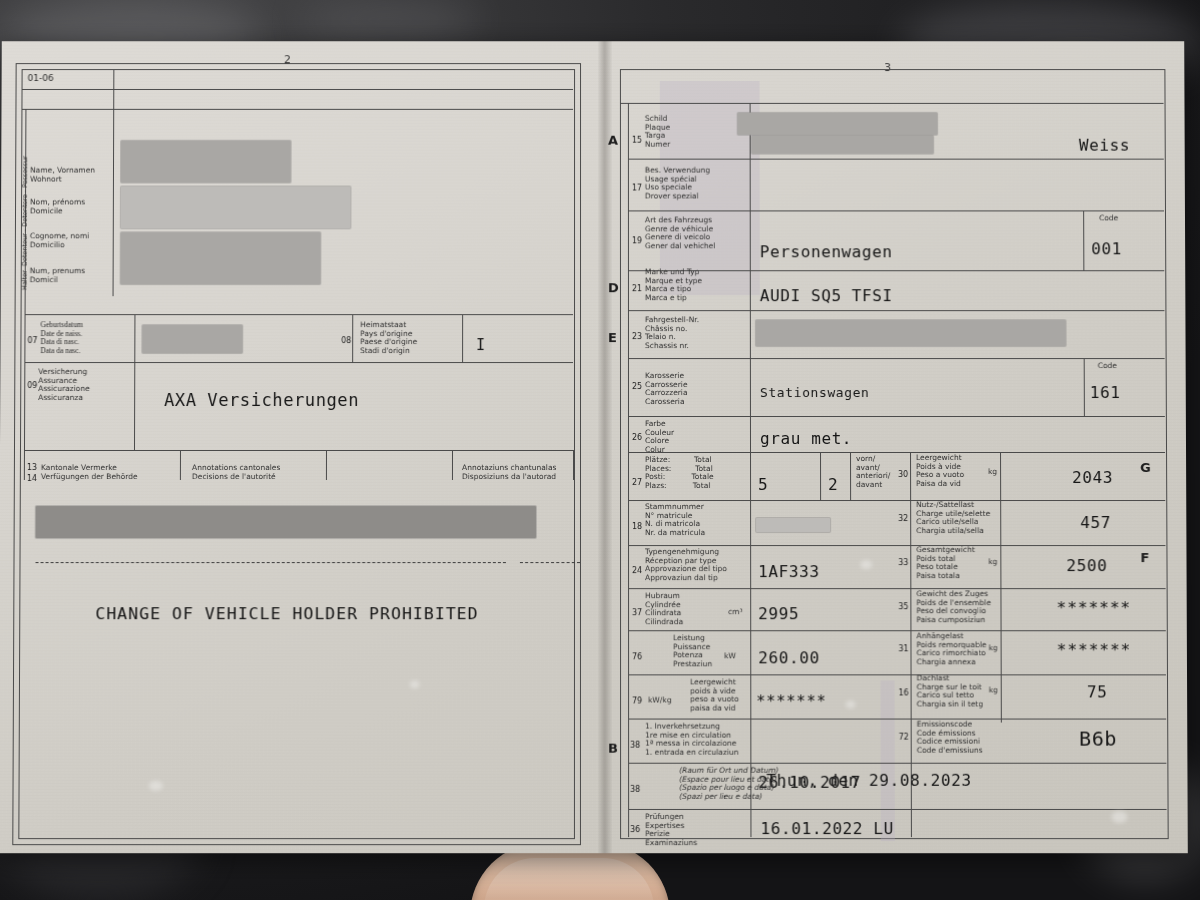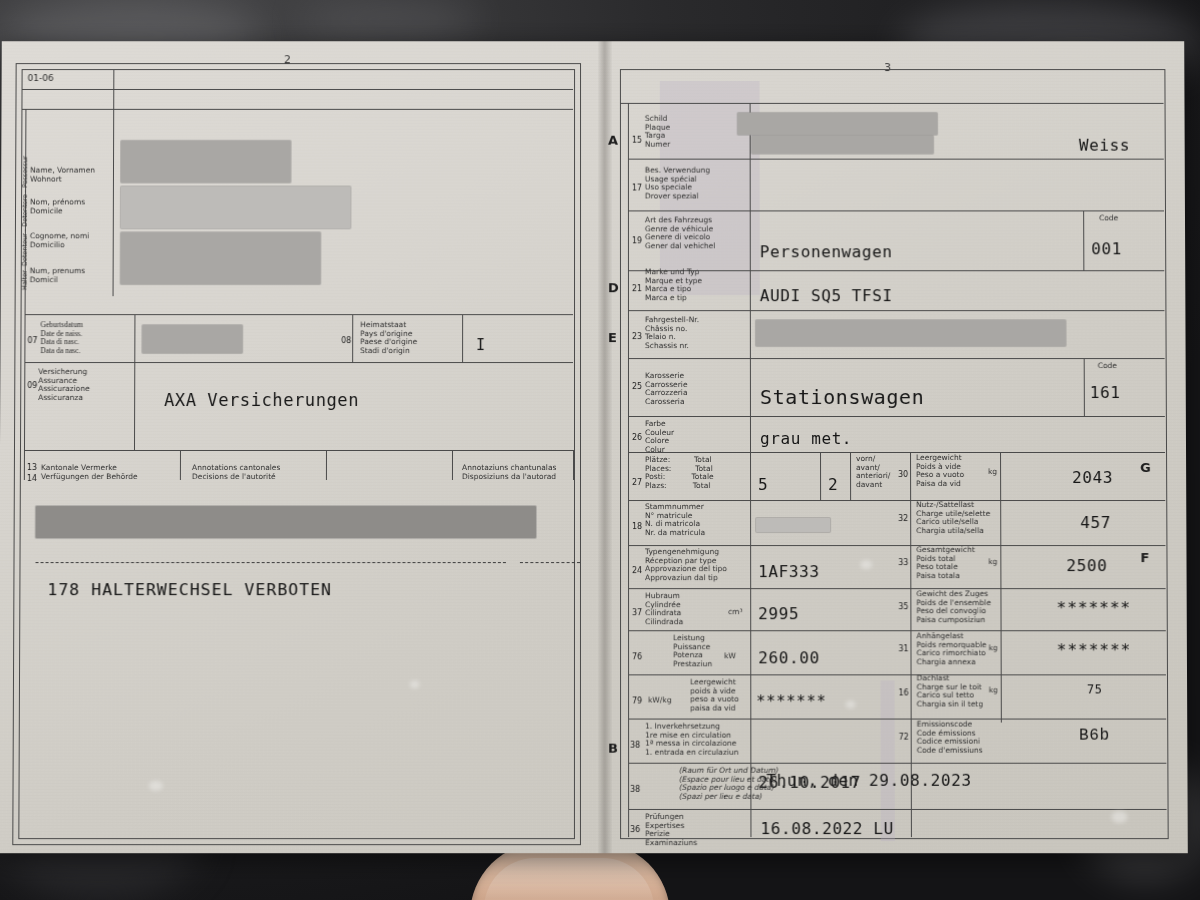--- a/index.html
+++ b/index.html
@@ -198,21 +198,21 @@
 Decisions de l'autorité</div>
   <div class="lbl" style="left:336px;top:424px;margin-top:46px;">Annotazioni cantonali
 Decisioni dell'autorità</div>
   <div class="lbl" style="left:462px;top:424px;">Annotaziuns chantunalas
 Disposiziuns da l'autorad</div>
 
   <div class="redact d" style="left:36px;top:466px;width:500px;height:32px;"></div>
   <div class="dashed" style="left:36px;top:522px;width:470px;"></div>
   <div class="dashed" style="left:520px;top:522px;width:60px;"></div>
 
-  <div class="stamp" style="left:48px;top:540px;font-size:16.5px;"><span>178</span> <span>HALTERWECHSEL VERBOTEN</span></div>
+  <div class="stamp" style="left:96px;top:564px;font-size:16.5px;">CHANGE OF VEHICLE HOLDER PROHIBITED</div>
 
   <div class="smudge" style="left:150px;top:740px;width:14px;height:10px;"></div>
   <div class="smudge" style="left:410px;top:640px;width:10px;height:8px;"></div>
 
   <div class="frame" style="left:620px;top:28px;width:545px;height:768px;"></div>
 
   <div class="tint" style="left:660px;top:40px;width:100px;height:215px;"></div>
   <div class="tint" style="left:880px;top:640px;width:14px;height:160px;"></div>
 
   <div class="letter" style="left:608px;top:92px;">A</div>
@@ -272,21 +272,21 @@
 Châssis no.
 Telaio n.
 Schassis nr.</div>
   <div class="redact" style="left:756px;top:280px;width:310px;height:26px;"></div>
 
   <div class="num" style="left:632px;top:342px;">25</div>
   <div class="lbl" style="left:645px;top:332px;">Karosserie
 Carrosserie
 Carrozzeria
 Carosseria</div>
-  <div class="val" style="left:760px;top:345px;font-size:20px;">Stationswagen</div>
+  <div class="val" style="left:760px;top:345px;font-size:13px;">Stationswagen</div>
   <div class="lbl" style="left:1098px;top:322px;">Code</div>
   <div class="val" style="left:1090px;top:343px;font-size:16px;">161</div>
 
   <div class="num" style="left:632px;top:393px;">26</div>
   <div class="lbl" style="left:645px;top:380px;">Farbe
 Couleur
 Colore
 Colur</div>
   <div class="val" style="left:760px;top:389px;font-size:16px;">grau met.</div>
 
@@ -338,28 +338,28 @@
 Chargia annexa</div>
   <div class="lbl" style="left:988px;top:604px;">kg</div>
   <div class="val" style="left:1056px;top:600px;font-size:16px;letter-spacing:1px;">*******</div>
 
   <div class="num" style="left:898px;top:648px;">16</div>
   <div class="lbl" style="left:916px;top:634px;">Dachlast
 Charge sur le toit
 Carico sul tetto
 Chargia sin il tetg</div>
   <div class="lbl" style="left:988px;top:646px;">kg</div>
-  <div class="val" style="left:1086px;top:642px;font-size:12px;">75</div>
+  <div class="val" style="left:1086px;top:642px;font-size:16px;">75</div>
 
   <div class="num" style="left:898px;top:692px;">72</div>
   <div class="lbl" style="left:916px;top:680px;">Emissionscode
 Code émissions
 Codice emissioni
 Code d'emissiuns</div>
-  <div class="val" style="left:1078px;top:686px;font-size:16px;font-family:Liberation Mono, monospace;">B6b</div>
+  <div class="val" style="left:1078px;top:686px;font-size:20px;">B6b</div>
 
   <div class="hline" style="left:628px;top:460px;width:282px;"></div>
   <div class="hline" style="left:628px;top:505px;width:282px;"></div>
   <div class="hline" style="left:628px;top:548px;width:282px;"></div>
   <div class="hline" style="left:628px;top:590px;width:282px;"></div>
   <div class="hline" style="left:628px;top:634px;width:282px;"></div>
   <div class="hline" style="left:628px;top:678px;width:282px;"></div>
   <div class="vline" style="left:820px;top:412px;height:48px;"></div>
   <div class="vline" style="left:850px;top:412px;height:48px;"></div>
 
@@ -425,18 +425,18 @@
 (Espace pour lieu et date)
 (Spazio per luogo e data)
 (Spazi per lieu e data)</div>
   <div class="val" style="left:766px;top:730px;font-size:16px;">Thun, den 29.08.2023</div>
 
   <div class="num" style="left:630px;top:784px;">36</div>
   <div class="lbl" style="left:645px;top:772px;">Prüfungen
 Expertises
 Perizie
 Examinaziuns</div>
-  <div class="val" style="left:760px;top:778px;font-size:16px;">16.08.2022 LU</div>
+  <div class="val" style="left:760px;top:778px;font-size:16px;">16.01.2022 LU</div>
 
   <div class="smudge" style="left:860px;top:520px;width:12px;height:9px;"></div>
   <div class="smudge" style="left:845px;top:660px;width:10px;height:8px;"></div>
   <div class="smudge" style="left:1110px;top:770px;width:16px;height:12px;"></div>
 </div>
 
 </body></html>

